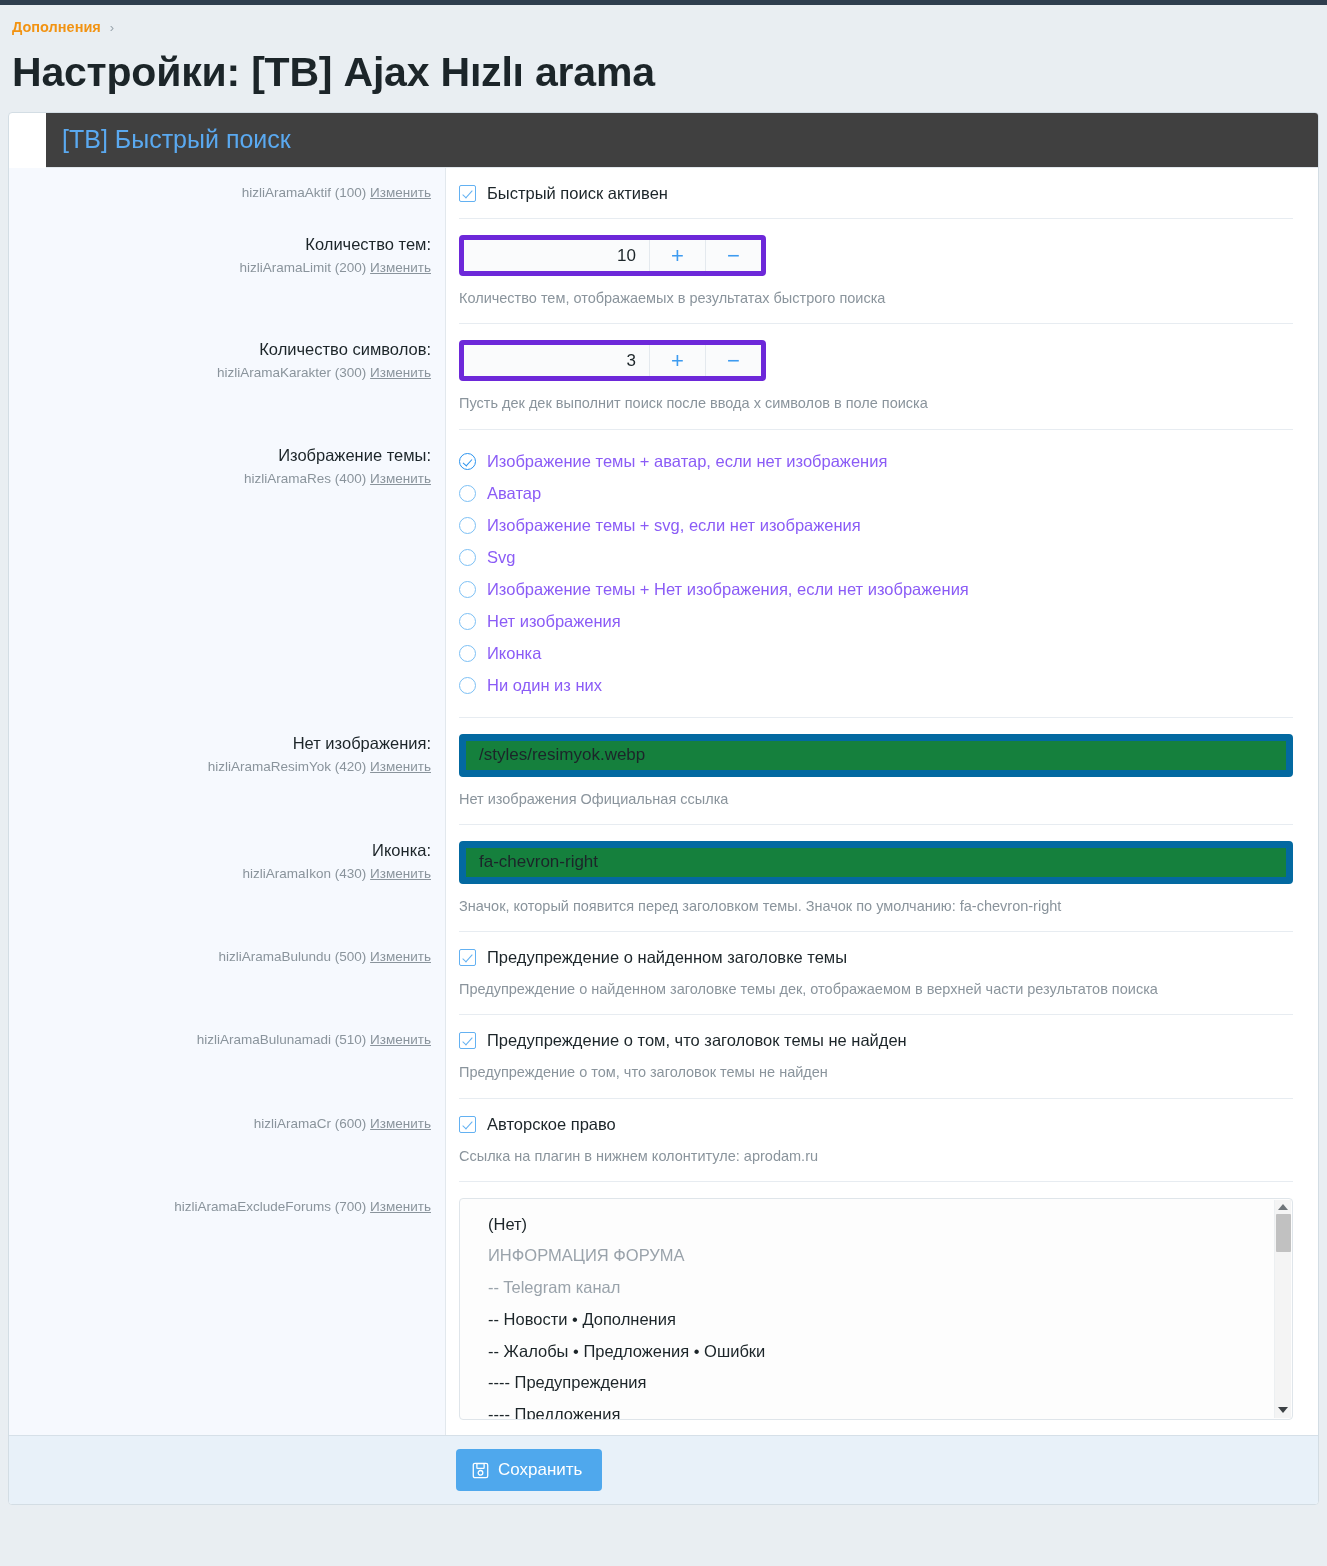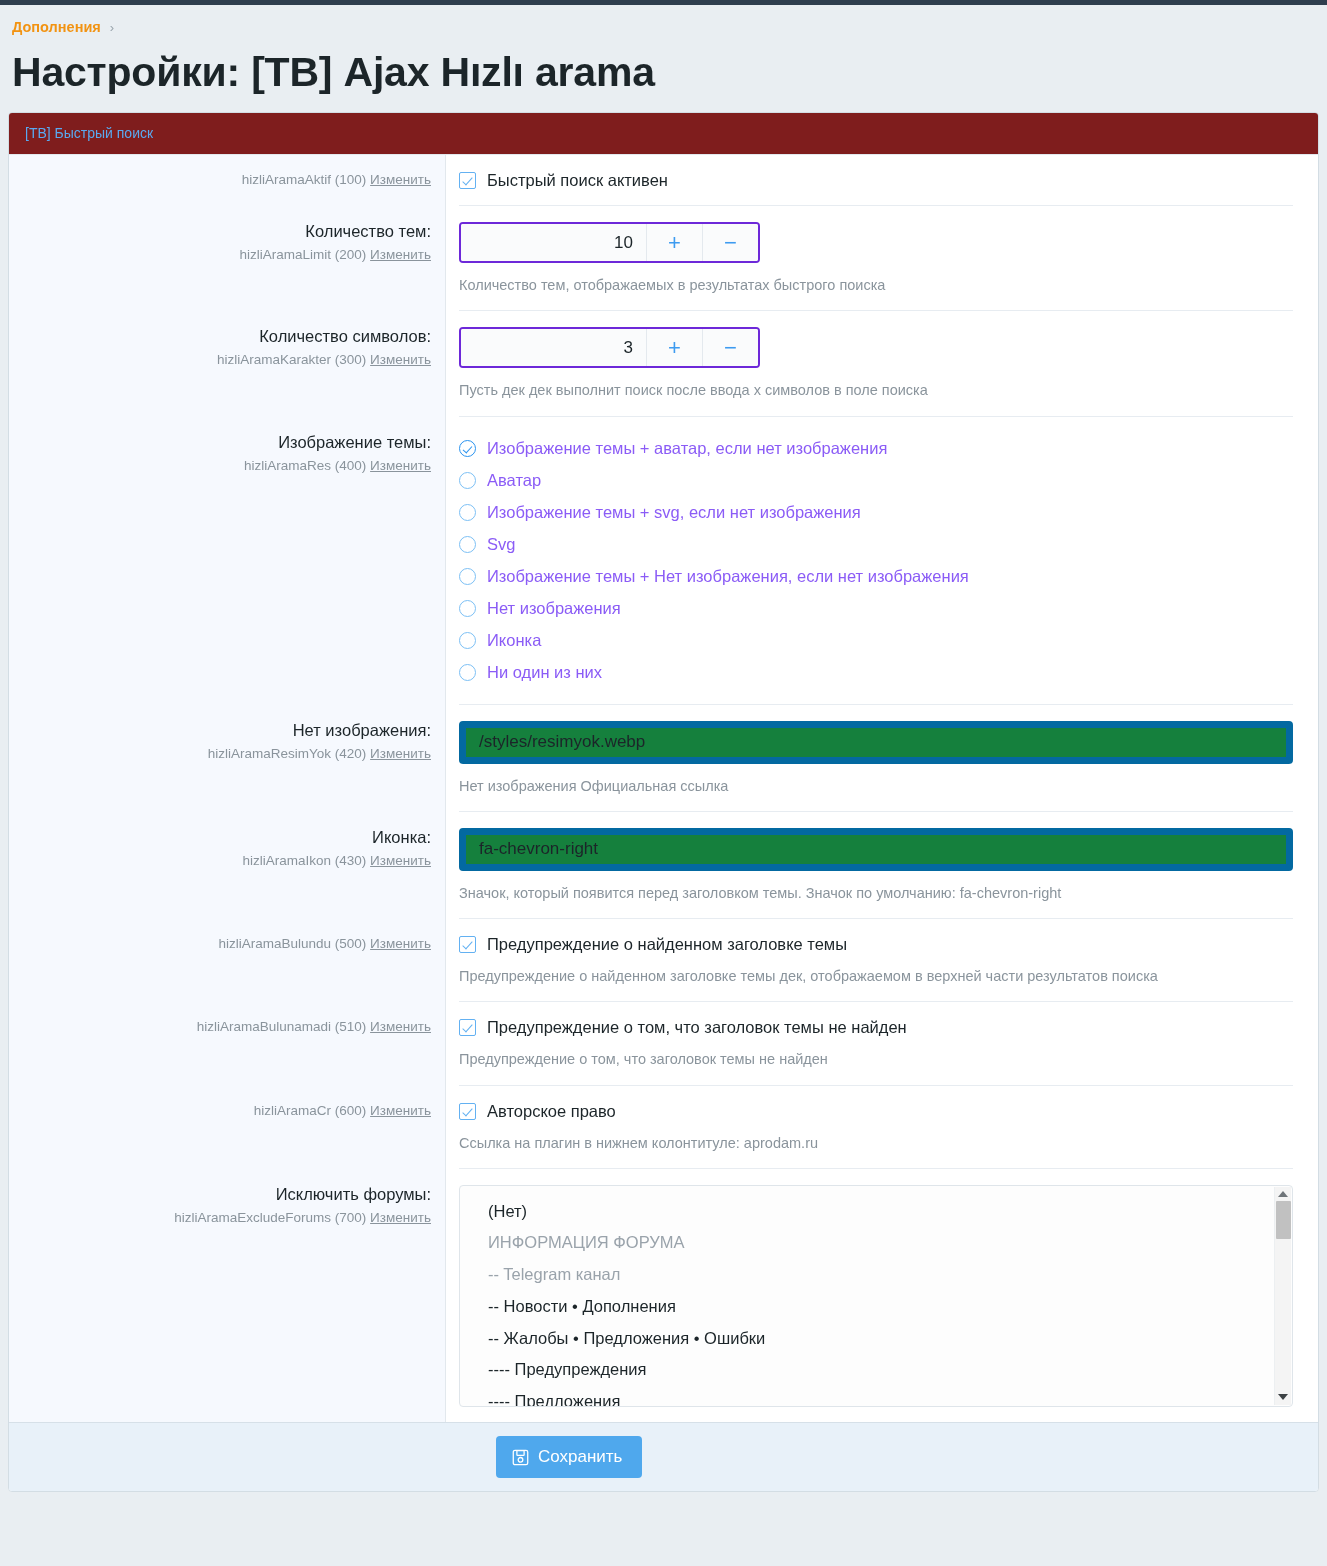--- a/index.html
+++ b/index.html
@@ -43,24 +43,25 @@
     letter-spacing: -0.2px;
   }
   .panel {
     background: #ffffff;
     border: 1px solid #d3dde4;
     border-radius: 4px;
     overflow: hidden;
   }
   .panel-header {
     padding: 12px 16px 13px 16px;
-    font-size: 14px;
+    font-size: 25px;
     color: #5aa9f0;
     border-bottom: 1px solid #e2e8ed;
-    background: #7f1d1d;
+    background: #404040;
+    margin-left: 37px;
   }
   .rows {
     display: block;
   }
   .row {
     display: flex;
     align-items: stretch;
     min-height: 40px;
   }
   .lab {
@@ -155,21 +156,21 @@
     left: 4.5px; top: 2.5px;
     width: 4px; height: 8px;
     border: solid #2a93ef;
     border-width: 0 1.8px 1.8px 0;
     transform: rotate(42deg);
   }
   .radio-label { font-size: 16.5px; color: #8b5cf6; }
   
   .stepper {
     display: inline-flex;
-    border: 2px solid #6d28d9;
+    border: 5px solid #6d28d9;
     border-radius: 4px;
     overflow: hidden;
     background: #fafbfc;
     height: 41px;
   }
   .stepper input {
     width: 185px;
     border: none;
     background: #fafbfc;
     text-align: right;
@@ -261,21 +262,20 @@
     align-items: center;
     gap: 9px;
     background: #4fa8ed;
     color: #fff;
     border: none;
     border-radius: 4px;
     font-size: 17px;
     padding: 11px 20px 11px 16px;
     cursor: pointer;
     font-family: inherit;
-    margin-left: 40px;
   }
   .save-btn svg { display: block; }
   .spacer { height: 8px; }
 </style>
 </head>
 <body>
 
 <div class="topbar"></div>
 
 <div class="page">
@@ -428,21 +428,20 @@
               <div class="chk-line">
                 <span class="chk"></span>
                 <span class="chk-label">Авторское право</span>
               </div>
               <div class="hint">Ссылка на плагин в нижнем колонтитуле: aprodam.ru</div>
             </div>
           </div>
         </div>
         <div class="row">
           <div class="lab">
-            <span class="main">Исключить форумы:</span>
             <span class="sub"><span>hizliAramaExcludeForums (700)</span> <a href="#">Изменить</a></span>
           </div>
           <div class="cnt">
             <div class="cnt-inner">
               <div class="multi">
                 <div class="list">
                   <div class="opt">(Нет)</div>
                   <div class="opt dim">ИНФОРМАЦИЯ ФОРУМА</div>
                   <div class="opt dim">-- Telegram канал</div>
                   <div class="opt">-- Новости • Дополнения</div>

